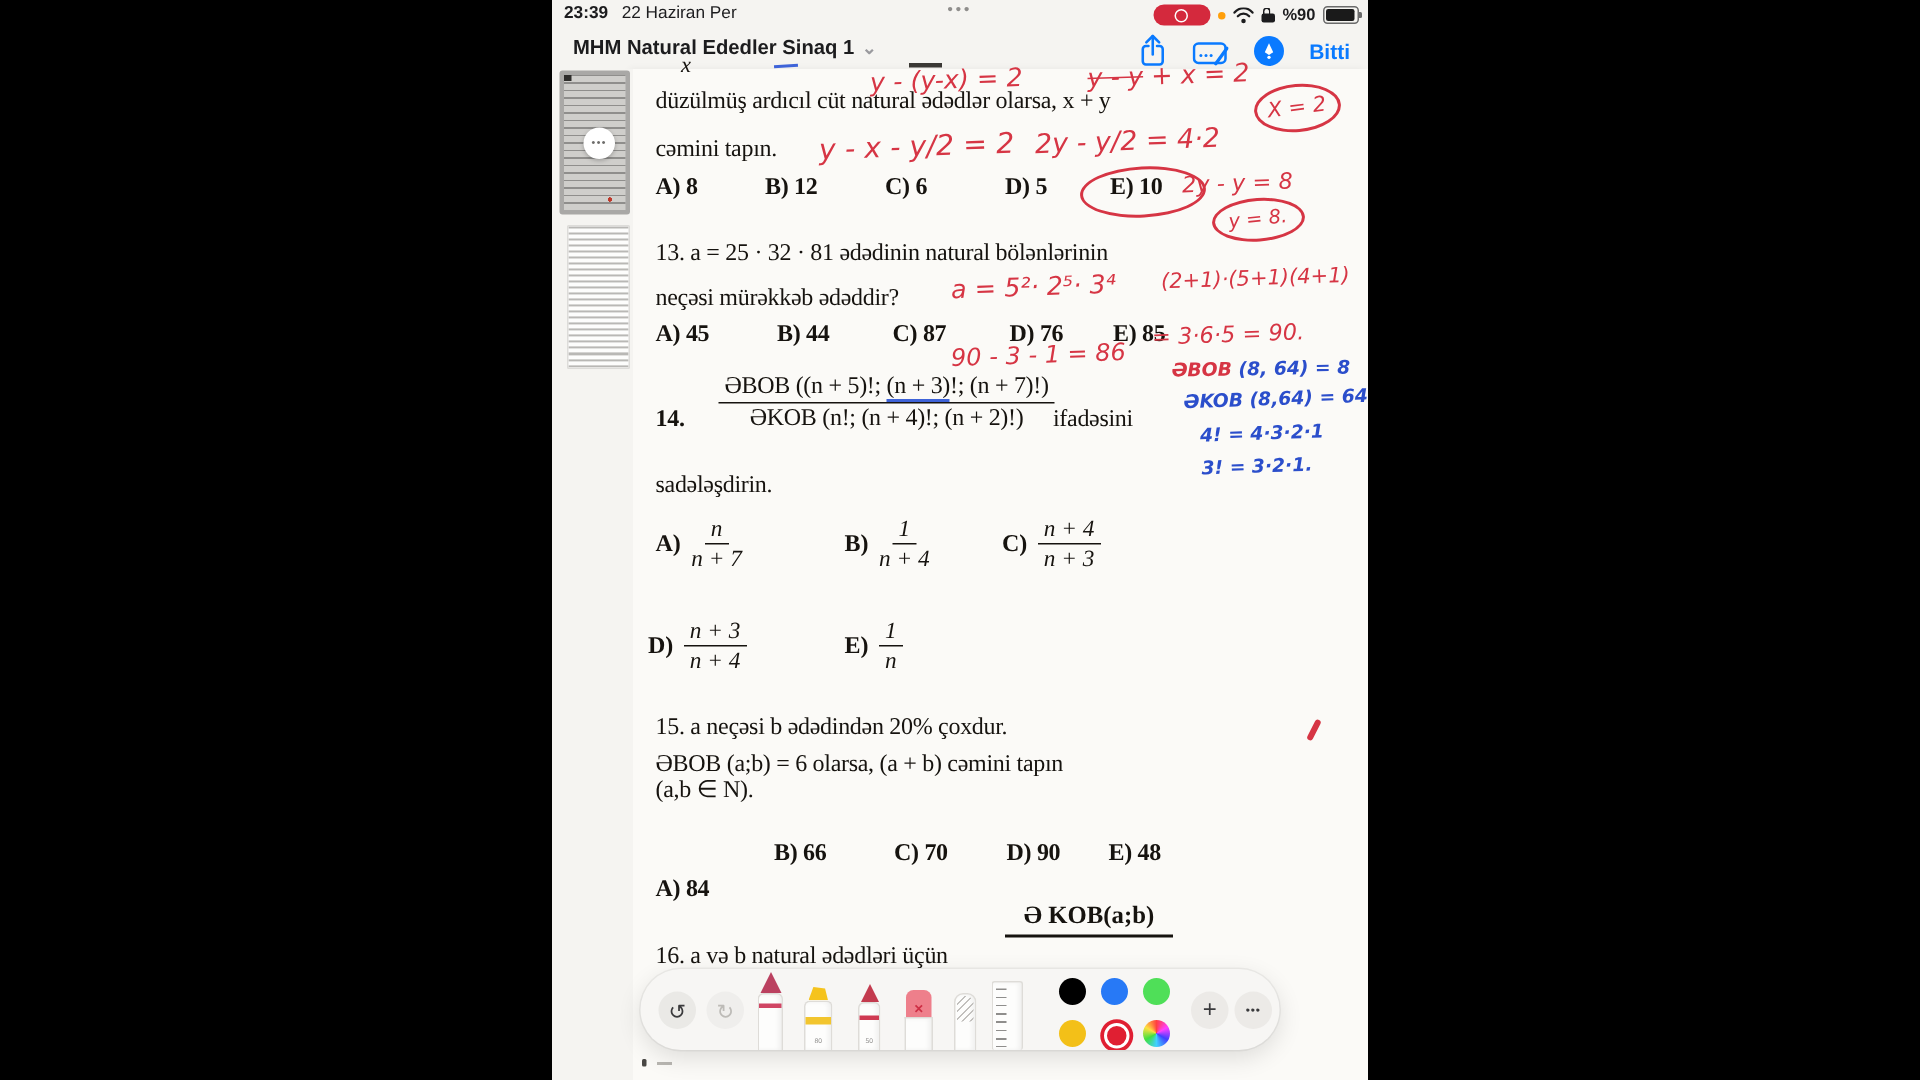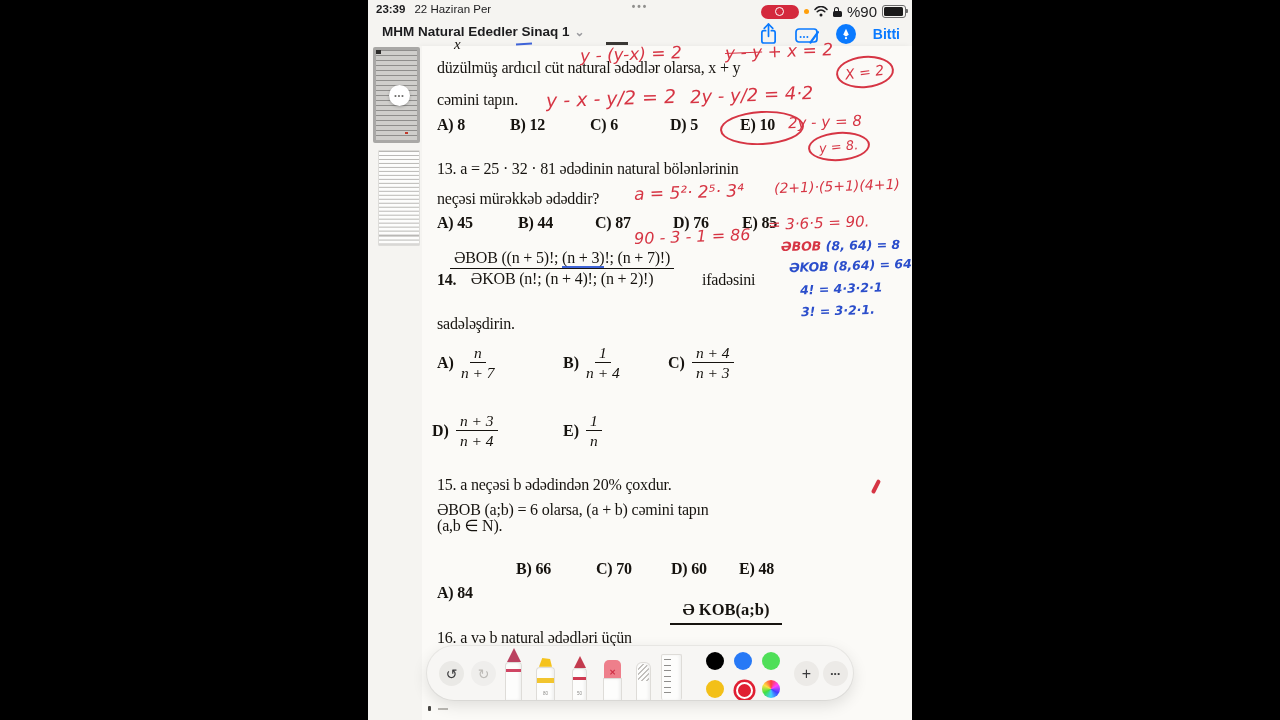--- a/index.html
+++ b/index.html
@@ -16,21 +16,21 @@
            color:#8f8e8c;font-size:10px;letter-spacing:2px;font-weight:700;}
   .sb-right{position:absolute;right:6px;top:3px;display:flex;gap:5px;align-items:center;}
   .rec-pill{width:38px;height:14px;border-radius:8px;background:#d4293d;display:flex;
             align-items:center;justify-content:center;}
   .rec-dot{width:7px;height:7px;border:1.8px solid #fff;border-radius:50%;}
   .orange-dot{width:5px;height:5px;border-radius:50%;background:#ff9f0a;}
   .lock-icon{position:relative;width:9px;height:10px;}
   .lock-icon .shackle{position:absolute;left:1.5px;top:0;width:5px;height:5px;border:1.4px solid #1c1c1e;
             border-bottom:none;border-radius:4px 4px 0 0;box-sizing:border-box;}
   .lock-icon .lbody{position:absolute;left:0;top:4px;width:9px;height:6px;background:#1c1c1e;border-radius:1.5px;}
-  .sb-batt-txt{font-size:15px;color:#1c1c1e;font-weight:400;}
+  .sb-batt-txt{font-size:11px;color:#1c1c1e;font-weight:700;}
   .battery{position:relative;width:22px;height:10.5px;border:1px solid #6b6b6b;border-radius:3px;}
   .battery .fill{position:absolute;left:1px;top:1px;bottom:1px;width:86%;background:#1a1a1a;border-radius:1.5px;}
   .battery .nub{position:absolute;right:-3px;top:3px;width:2px;height:4px;background:#6b6b6b;border-radius:0 1px 1px 0;}
 
   
   .navbar{position:absolute;left:0;top:20px;width:100%;height:26px;}
   .nav-title-wrap{position:absolute;left:14px;top:4px;display:flex;align-items:center;gap:5px;cursor:default;}
   .nav-title{font-size:13.5px;font-weight:700;color:#1c1c1e;}
   .nav-chev{color:#9a9a9e;font-size:12px;font-weight:700;line-height:10px;}
   .nav-right{position:absolute;right:12px;top:2px;display:flex;align-items:center;gap:17px;}
@@ -203,21 +203,21 @@
 
       <div class="line" style="left:69px;top:160px;"><span class="b">13. </span><span class="i">a</span><span> = 25 · 32 · 81 ədədinin natural bölənlərinin</span></div>
       <div class="line" style="left:69px;top:190px;"><span>neçəsi mürəkkəb ədəddir?</span></div>
       <div class="line opts" style="left:69px;top:214px;">A) 45</div>
       <div class="line opts" style="left:150px;top:214px;">B) 44</div>
       <div class="line opts" style="left:227px;top:214px;">C) 87</div>
       <div class="line opts" style="left:305px;top:214px;">D) 76</div>
       <div class="line opts" style="left:374px;top:214px;">E) 85</div>
 
       <div class="line bd" style="left:69px;top:271px;">14.</div>
-      <div class="line" style="left:82px;top:249px;">
+      <div class="line" style="left:111px;top:249px;">
         <span class="frac">
           <span class="fn"><span>ƏBOB ((</span><span class="i">n</span><span> + 5)!; </span><span class="ubl">(</span><span class="i ubl">n</span><span class="ubl"> + 3)</span><span>!; (</span><span class="i">n</span><span> + 7)!)</span></span>
           <span class="fd"><span>ƏKOB (</span><span class="i">n</span><span>!; (</span><span class="i">n</span><span> + 4)!; (</span><span class="i">n</span><span> + 2)!)</span></span>
         </span>
       </div>
       <div class="line" style="left:334px;top:271px;">ifadəsini</div>
       <div class="line" style="left:69px;top:315px;">sadələşdirin.</div>
 
       <div class="optrow" style="left:69px;top:344px;">
         <span>A)</span>
@@ -256,21 +256,21 @@
       </div>
 
       <div class="side-vert">mhm tədris mərkəzi</div>
 
       <div class="line" style="left:69px;top:476px;"><span class="b">15. </span><span class="i">a</span><span> neçəsi </span><span class="i">b</span><span> ədədindən 20% çoxdur.</span></div>
       <div class="line" style="left:69px;top:501px;"><span>ƏBOB (</span><span class="i">a</span><span>;</span><span class="i">b</span><span>) = 6  olarsa,  (</span><span class="i">a</span><span> + </span><span class="i">b</span><span>) cəmini tapın</span></div>
       <div class="line" style="left:69px;top:516px;"><span>(</span><span class="i">a</span><span>,</span><span class="i">b</span><span> ∈ </span><span class="i">N</span><span>).</span></div>
       <div class="line opts" style="left:69px;top:560px;margin-top:24px;">A) 84</div>
       <div class="line opts" style="left:148px;top:560px;">B) 66</div>
       <div class="line opts" style="left:228px;top:560px;">C) 70</div>
-      <div class="line opts" style="left:303px;top:560px;">D) 60</div>
+      <div class="line opts" style="left:303px;top:560px;">D) 90</div>
       <div class="line opts" style="left:371px;top:560px;">E) 48</div>
 
       <div class="line" style="left:69px;top:629px;"><span class="b">16. </span><span class="i">a</span><span> və </span><span class="i">b</span><span> natural ədədləri üçün</span></div>
       <div class="q16-frac">Ə KOB(a;b)</div>
 
       <div class="bottom-frag"></div>
       <div class="bottom-frag2"></div>
     </div>
 
     <div>

